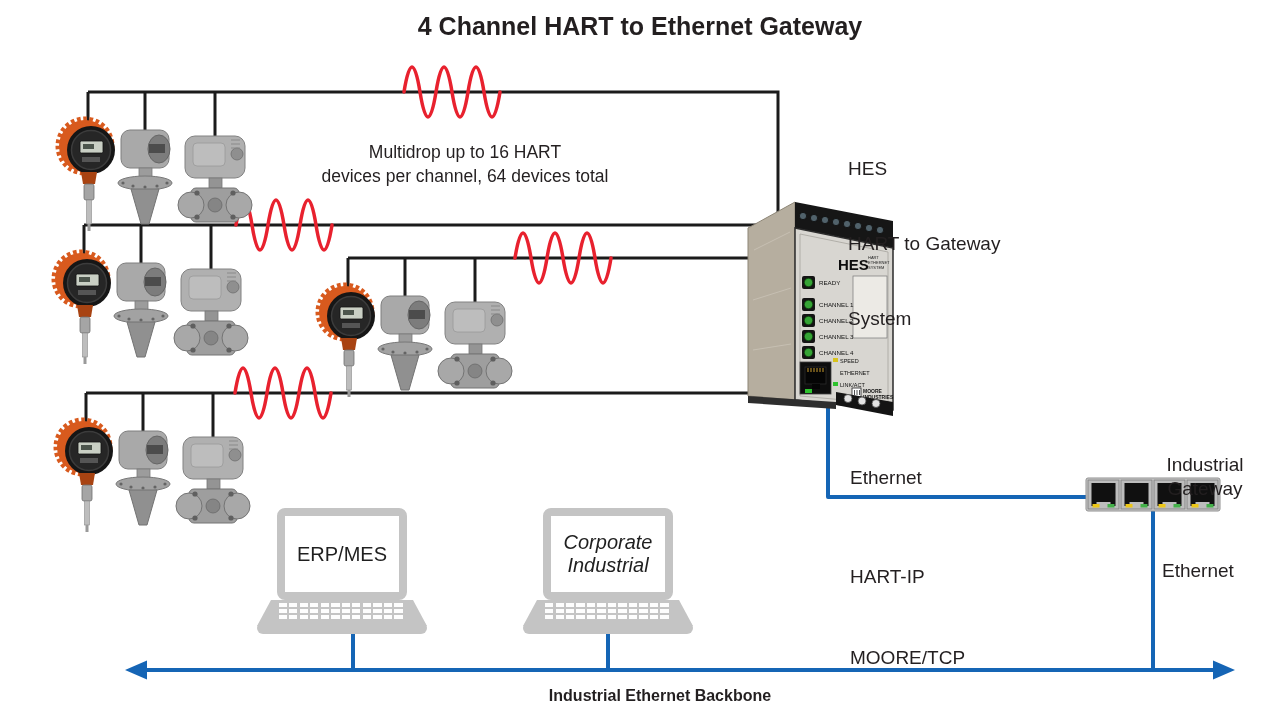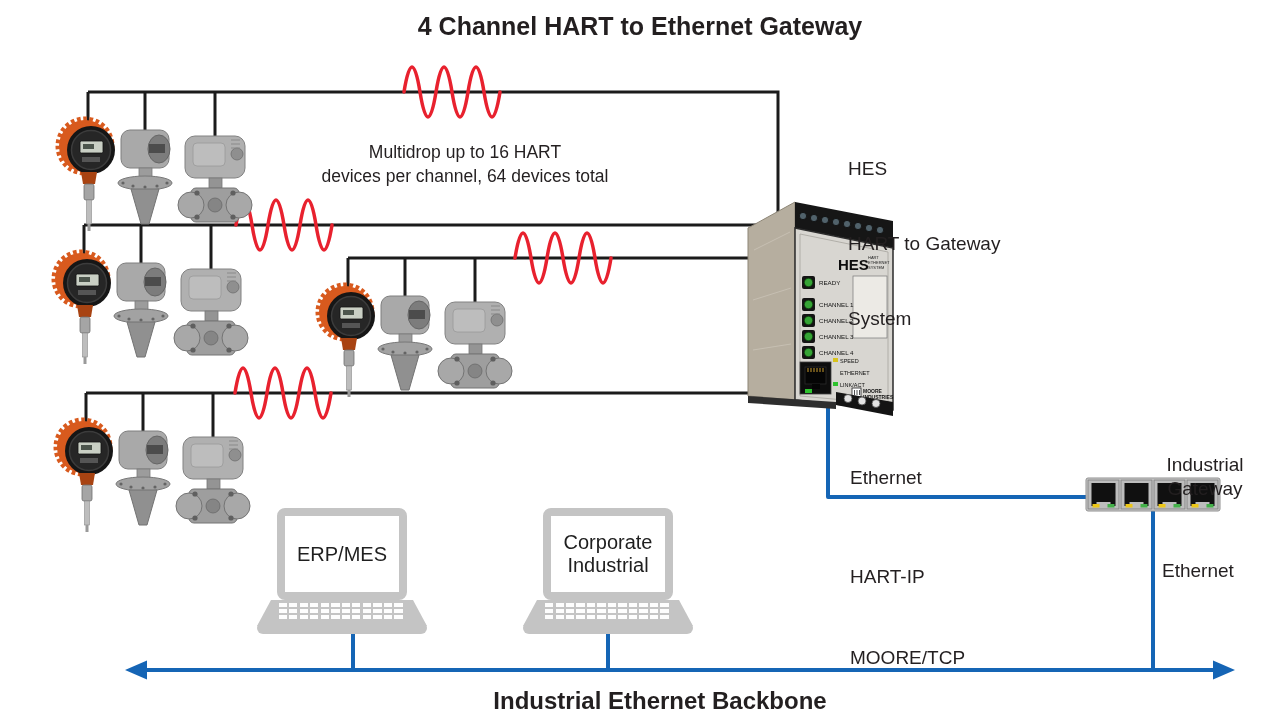--- a/index.html
+++ b/index.html
@@ -245,34 +245,34 @@
     
   </div>
 
   <div class="lbl c" style="left:1152px;width:106px;top:423px;font-size:19px;line-height:23.5px;margin-top:30px;">
     <div>Industrial</div>
     <div>Gateway</div>
   </div>
 
   <div class="lbl" style="left:1162px;top:559px;font-size:19px;">Ethernet</div>
 
-  <div class="lbl b" style="left:395px;width:530px;top:686px;text-align:center;font-size:24px;">Industrial Ethernet Backbone</div>
+  <div class="lbl b" style="left:395px;width:530px;top:686px;text-align:center;font-size:16px;">Industrial Ethernet Backbone</div>
 
   <div class="laptop" style="left:257px;top:508px;">
     <div class="lt-screen"></div>
     <div class="lt-base"></div>
     <div class="lt-keys"></div>
     <div class="lt-bar"></div>
     <div class="lt-label">
       <div><span>ERP/MES</span><br>
            <span></span></div>
     </div>
   </div>
 
-  <div class="laptop" style="left:523px;top:508px;">
+  <div class="laptop" style="left:523px;top:508px;font-style:italic;">
     <div class="lt-screen"></div>
     <div class="lt-base"></div>
     <div class="lt-keys"></div>
     <div class="lt-bar"></div>
     <div class="lt-label">
       <div><span>Corporate</span><br>
            <span>Industrial</span></div>
     </div>
   </div>
 

